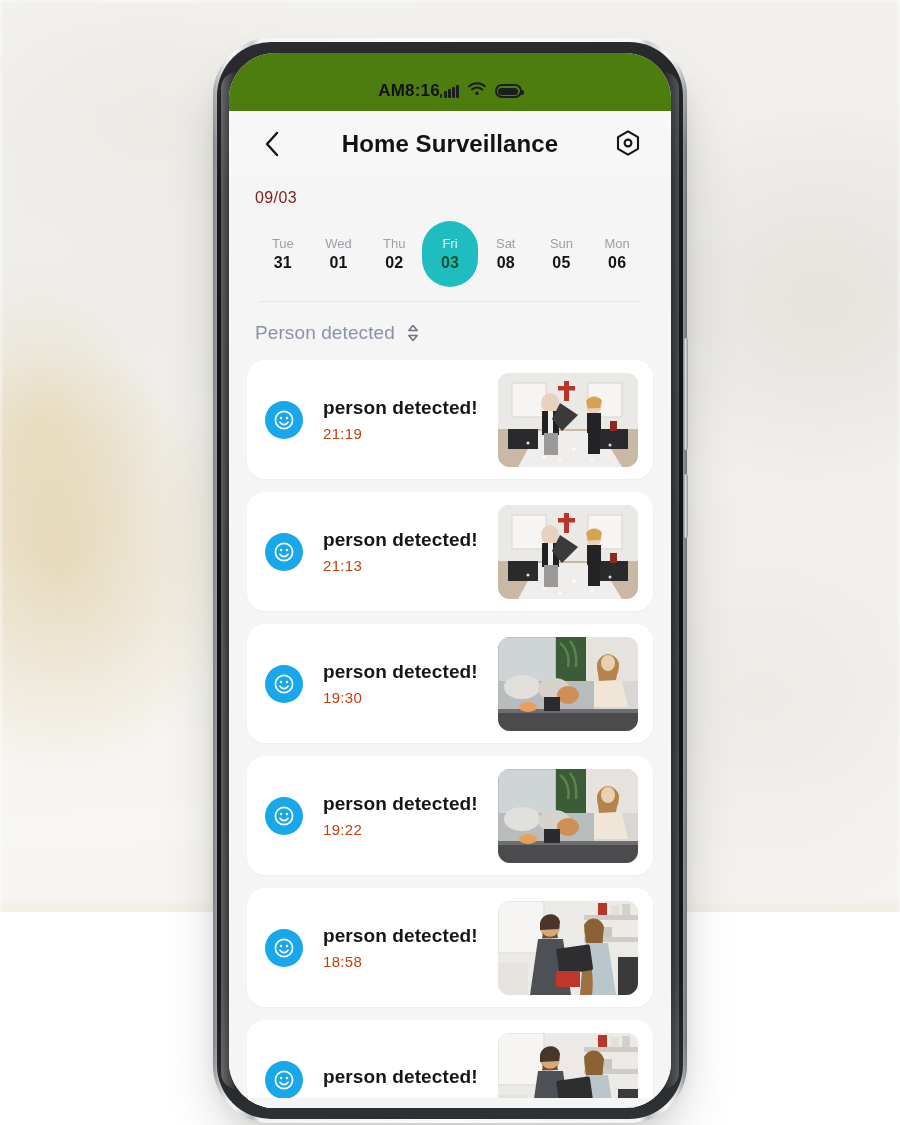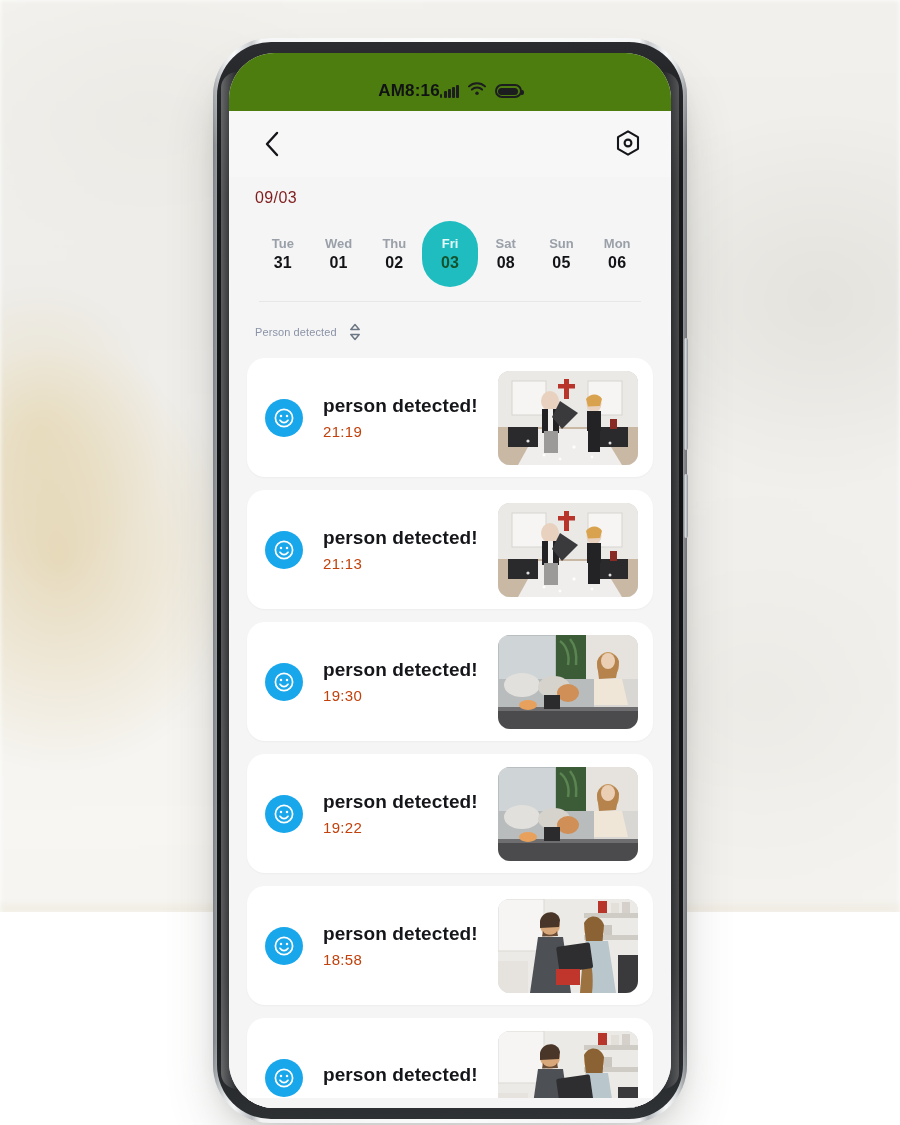--- a/index.html
+++ b/index.html
@@ -234,21 +234,21 @@
     flex-direction: column;
     align-items: center;
     justify-content: center;
     gap: 3px;
     border-radius: 33px;
     cursor: pointer;
   }
   .day-cell .dow {
     font-size: 13px;
     color: #9aa0a8;
-    font-weight: 700;
+    font-weight: 400;
   }
   .day-cell .dnum {
     font-size: 16px;
     font-weight: 700;
     color: #121316;
     letter-spacing: 0.2px;
   }
   .day-cell.selected { background: #1fbdc0; }
   .day-cell.selected .dow { color: #e7fbfb; }
   .day-cell.selected .dnum { color: #14532d; }
@@ -262,21 +262,21 @@
   
   .filter-row {
     padding: 20px 26px 16px 26px;
     background: #f5f5f6;
     display: flex;
     align-items: center;
     gap: 10px;
     cursor: pointer;
   }
   .filter-label {
-    font-size: 11px;
+    font-size: 19px;
     color: #8a93a5;
     font-weight: 500;
     letter-spacing: 0.1px;
   }
   .sort-icon { display: block; }
 
   
   .events-list {
     padding: 0 18px;
     background: #f5f5f6;
@@ -388,20 +388,21 @@
             </span>
         </div>
       </div>
 
       <div class="app-header">
         <div class="back-btn">
           <svg width="18" height="28" viewBox="0 0 18 28" fill="none">
             <path d="M14 3L4 14l10 11" stroke="#15161a" stroke-width="2.4" stroke-linecap="round" stroke-linejoin="round"></path>
           </svg>
         </div>
+        <div class="page-title">Home  Surveillance</div>
         <div class="settings-btn">
           <svg width="28" height="30" viewBox="0 0 28 30" fill="none">
             <path d="M14 2.4l10 5.8v11.6l-10 5.8-10-5.8V8.2z" stroke="#15161a" stroke-width="2.1" stroke-linejoin="round"></path>
             <circle cx="14" cy="14" r="3.4" stroke="#15161a" stroke-width="2.1"></circle>
           </svg>
         </div>
       </div>
 
       <div class="date-section">
         <div class="month-label">09/03</div>

